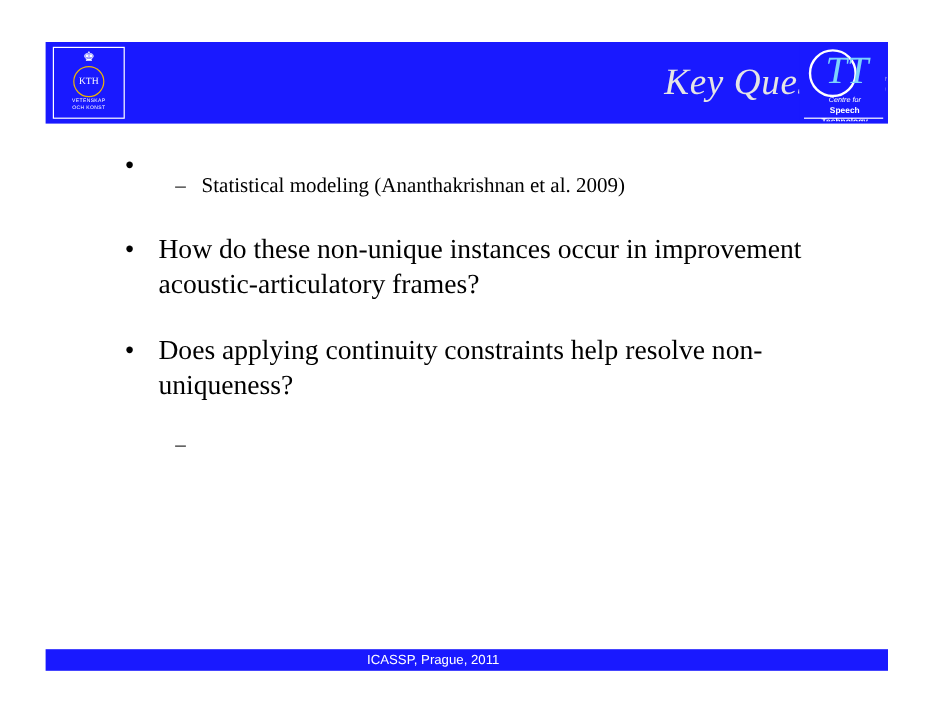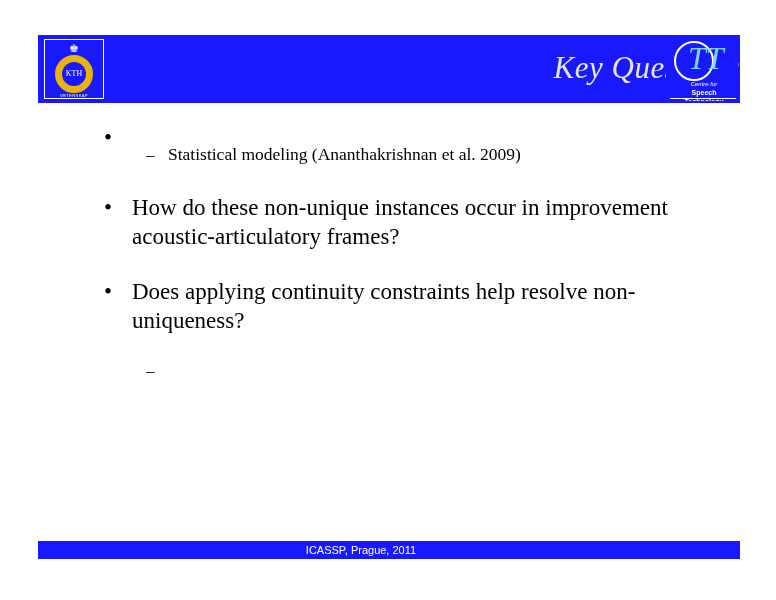--- a/index.html
+++ b/index.html
@@ -67,21 +67,21 @@
   .kth-crown {
     margin-top: 3px;
     font-size: 11px;
     line-height: 11px;
     color: #ffffff;
   }
   .kth-seal {
     width: 24px;
     height: 24px;
     border-radius: 50%;
-    border: 7px solid #eab308;
+    border: 1px solid #eab308;
     margin: 1px auto 0 auto;
     font-size: 8px;
     line-height: 24px;
     font-family: "Liberation Serif", serif;
   }
   .kth-text1 {
     font-size: 4.2px;
     line-height: 6px;
     letter-spacing: 0.3px;
     font-family: "Liberation Sans", sans-serif;

